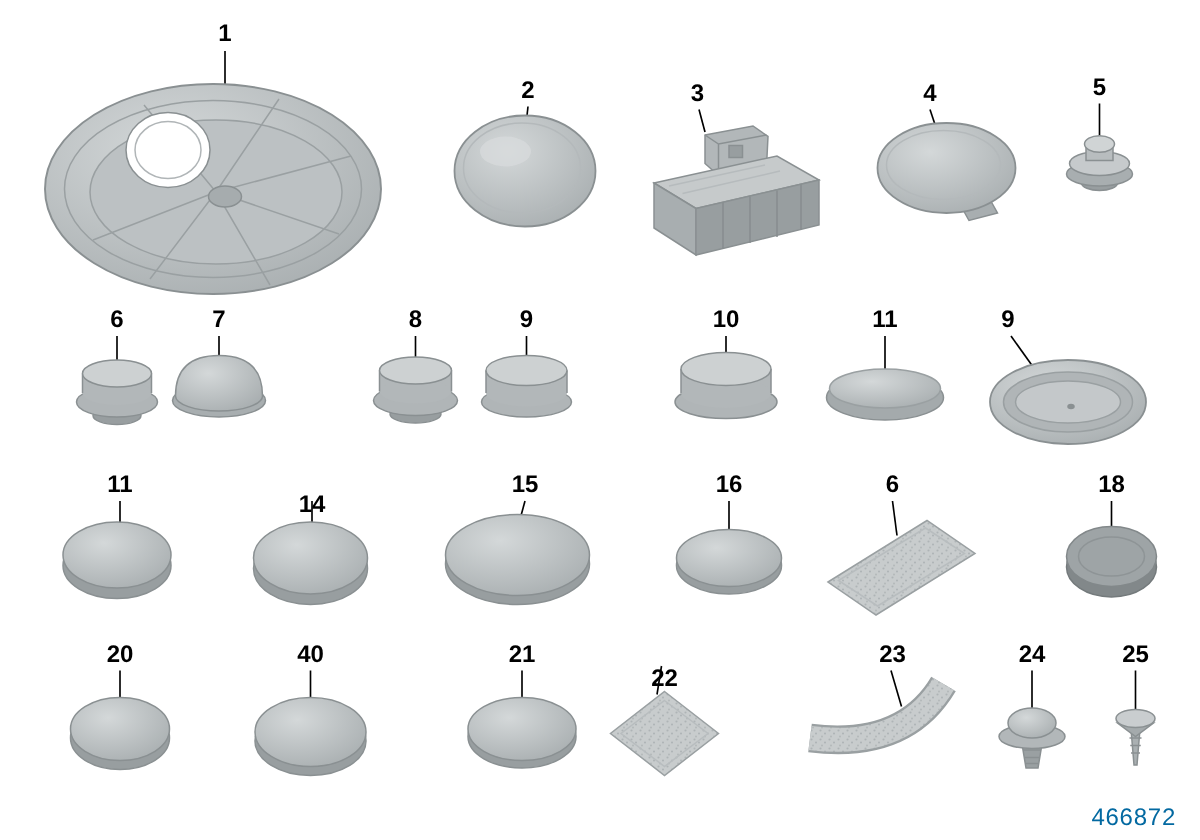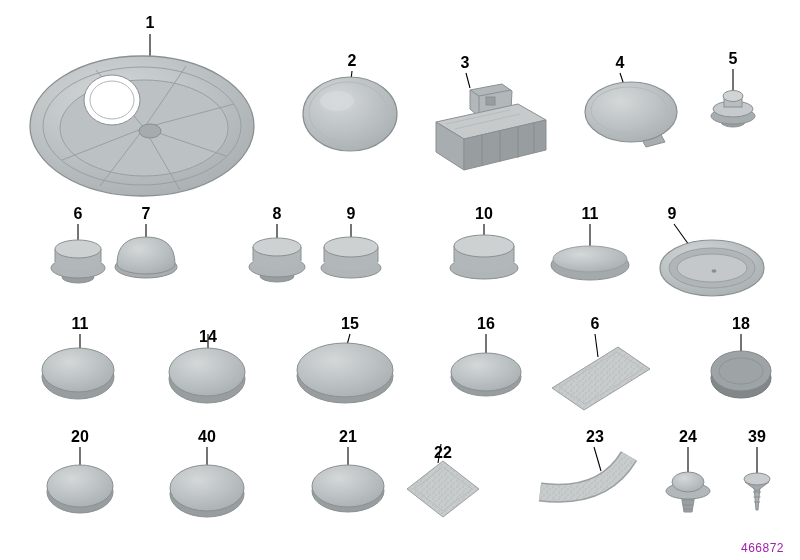--- a/index.html
+++ b/index.html
@@ -1,21 +1,21 @@
 <!DOCTYPE html>
 <html><head>
 <meta charset="utf-8">
 <style>
   * { margin:0; padding:0; box-sizing:border-box; }
   html,body { background:#ffffff; }
   body { font-family:"Liberation Sans", sans-serif; }
   .canvas { position:relative; width:800px; height:560px; background:#ffffff; overflow:hidden; }
   .diagram-svg { position:absolute; left:0; top:0; display:block; }
   .callout { position:absolute; transform:translateX(-50%); font-weight:bold; font-size:16px; line-height:18px; color:#000; cursor:pointer; user-select:none; }
-  .doc-number { position:absolute; right:16px; bottom:5px; font-size:12px; color:#a21caf; letter-spacing:0.5px; }
+  .doc-number { position:absolute; right:16px; bottom:5px; font-size:16px; color:#0369a1; letter-spacing:0.5px; }
 </style>
 </head>
 <body>
 
 <div class="canvas">
 
   <svg class="diagram-svg" width="800" height="560" viewBox="0 0 800 560">
     <defs>
       <radialGradient id="gDisc" cx="0.38" cy="0.32" r="0.85">
         <stop offset="0" stop-color="#d4d8d9"></stop>
@@ -237,16 +237,16 @@
   <div class="callout" style="left:350px;top:315px">15</div>
   <div class="callout" style="left:486px;top:315px">16</div>
   <div class="callout" style="left:595px;top:315px">6</div>
   <div class="callout" style="left:741px;top:315px">18</div>
   <div class="callout" style="left:80px;top:428px">20</div>
   <div class="callout" style="left:207px;top:428px">40</div>
   <div class="callout" style="left:348px;top:428px">21</div>
   <div class="callout" style="left:443px;top:444px">22</div>
   <div class="callout" style="left:595px;top:428px">23</div>
   <div class="callout" style="left:688px;top:428px">24</div>
-  <div class="callout" style="left:757px;top:428px">39</div>
+  <div class="callout" style="left:757px;top:428px">25</div>
 
   <div class="doc-number">466872</div>
 </div>
 
 </body></html>

